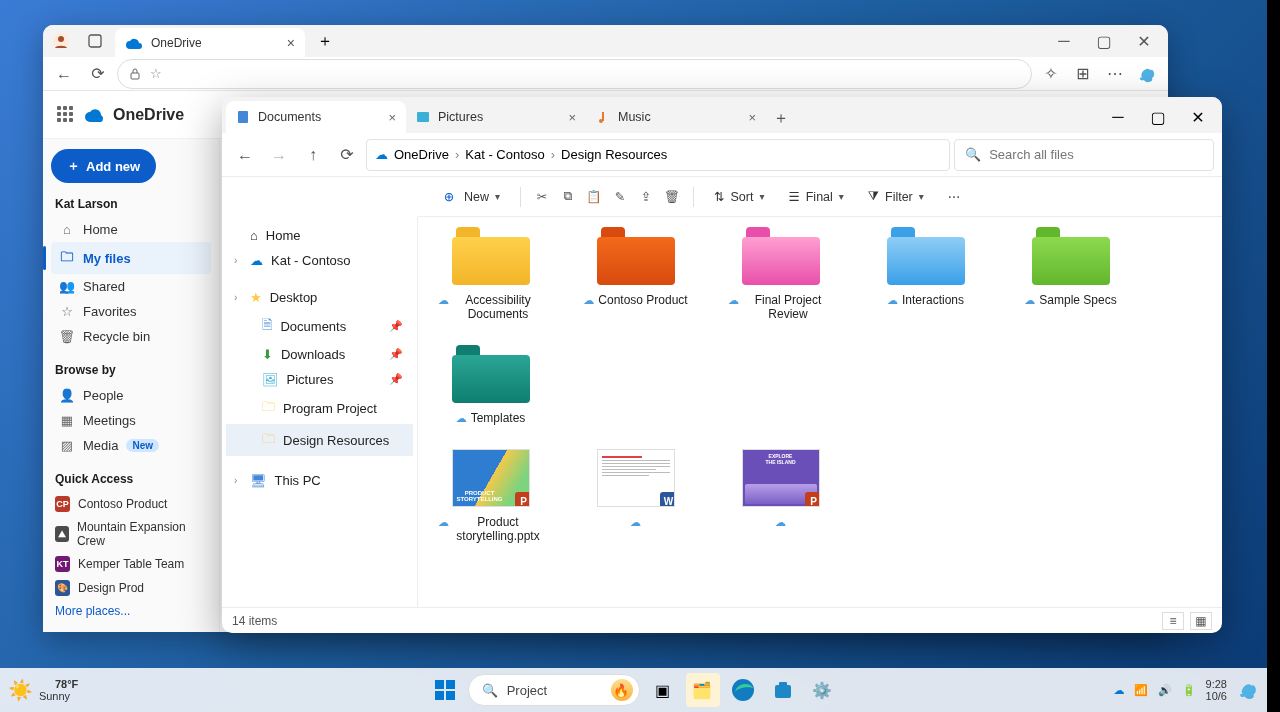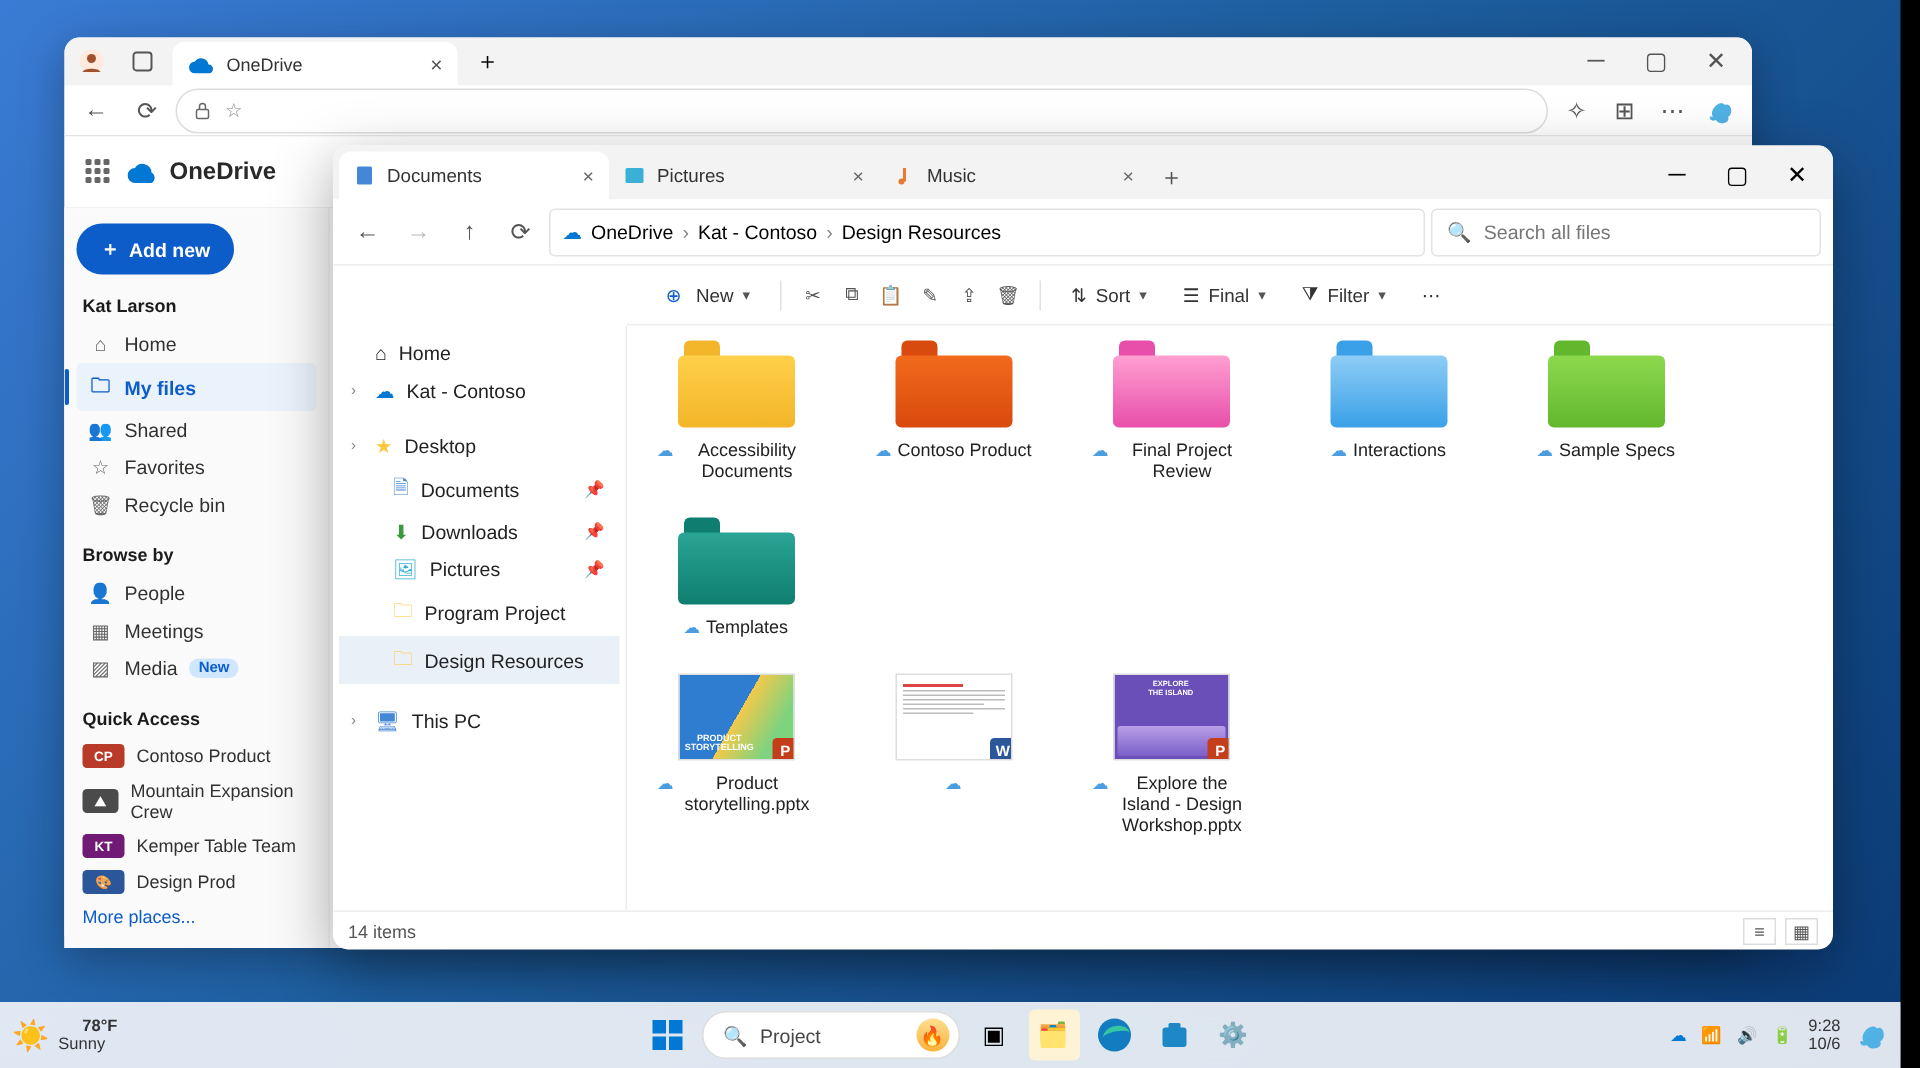--- a/index.html
+++ b/index.html
@@ -43,21 +43,21 @@
 
   .od-sidebar { width: 177px; background:#fafafa; border-right:1px solid #f0f0f0; padding: 10px 8px; font-size:13px; color:#323130; overflow:hidden;}
   .add-new { background:#0c5cc9; color:#fff; border-radius:20px; padding: 8px 16px; font-size:13px; font-weight:600; display:inline-flex; align-items:center; gap:6px; }
   .side-section-title { font-size:12px; font-weight:600; color:#1b1b1b; margin: 14px 4px 6px; }
   .side-item { display:flex; align-items:center; gap:8px; padding: 5px 8px; border-radius:4px; color:#323130; }
   .side-item.selected { background:#eaf2fb; color:#0c5cc9; font-weight:600; position:relative; }
   .side-item.selected::before { content:""; position:absolute; left:-8px; top:4px; bottom:4px; width:3px; background:#0c5cc9; border-radius:2px; }
   .side-item .ic { width:16px; color:#666; display:flex; align-items:center; justify-content:center; }
   .new-badge { background:#cfe6ff; color:#0c5cc9; font-size:10px; padding:1px 6px; border-radius:8px; font-weight:600; }
   .qa-item { display:flex; align-items:center; gap:8px; padding:4px 4px; font-size:12px; }
-  .qa-icon { width:28px; height:16px; border-radius:3px; display:flex; align-items:center; justify-content:center; color:#fff; font-size:9px; font-weight:700; }
+  .qa-icon { width:15px; height:16px; border-radius:3px; display:flex; align-items:center; justify-content:center; color:#fff; font-size:9px; font-weight:700; }
   .more-link { color:#0c5cc9; font-size:12px; padding:4px; }
 
   
   .explorer {
     position: absolute; top: 97px; left: 222px; width: 1000px; height: 536px;
     background:#fff; border-radius: 10px; box-shadow: 0 12px 40px rgba(0,0,0,.35);
     display:flex; flex-direction:column;
   }
   .exp-tabs { height: 36px; display:flex; align-items:flex-end; padding: 0 4px; background:#f3f3f3; border-radius:10px 10px 0 0; }
   .exp-tab { height:32px; display:flex; align-items:center; gap:8px; padding:0 10px; min-width:180px; border-radius:8px 8px 0 0; font-size:12.5px; color:#333;}
@@ -506,21 +506,20 @@
           <div class="item">
     <div class="doc-thumb">
       <div style="width:100%;height:100%;background:#6b4fb8;position:relative;">
                 <div style="font-size:5px;color:#fff;font-weight:700;padding:3px;">EXPLORE<br>THE ISLAND</div>
                 <div style="position:absolute;bottom:2px;left:2px;right:2px;height:20px;background:linear-gradient(#b99fe8,#7a5fc8);border-radius:2px;"></div>
               </div>
       <div class="badge" style="background:#c43e1c">P</div>
     </div>
     <div class="item-label">
               <span class="cloud-mini">☁</span>
-              <span>Explore the Island - Design Workshop.pptx</span>
             </div>
           </div>
         </div>
     </div>
   </div>
 
   <div class="exp-status">
     <span>14 items</span>
     <div class="status-right">
       <div class="v">≡</div>

